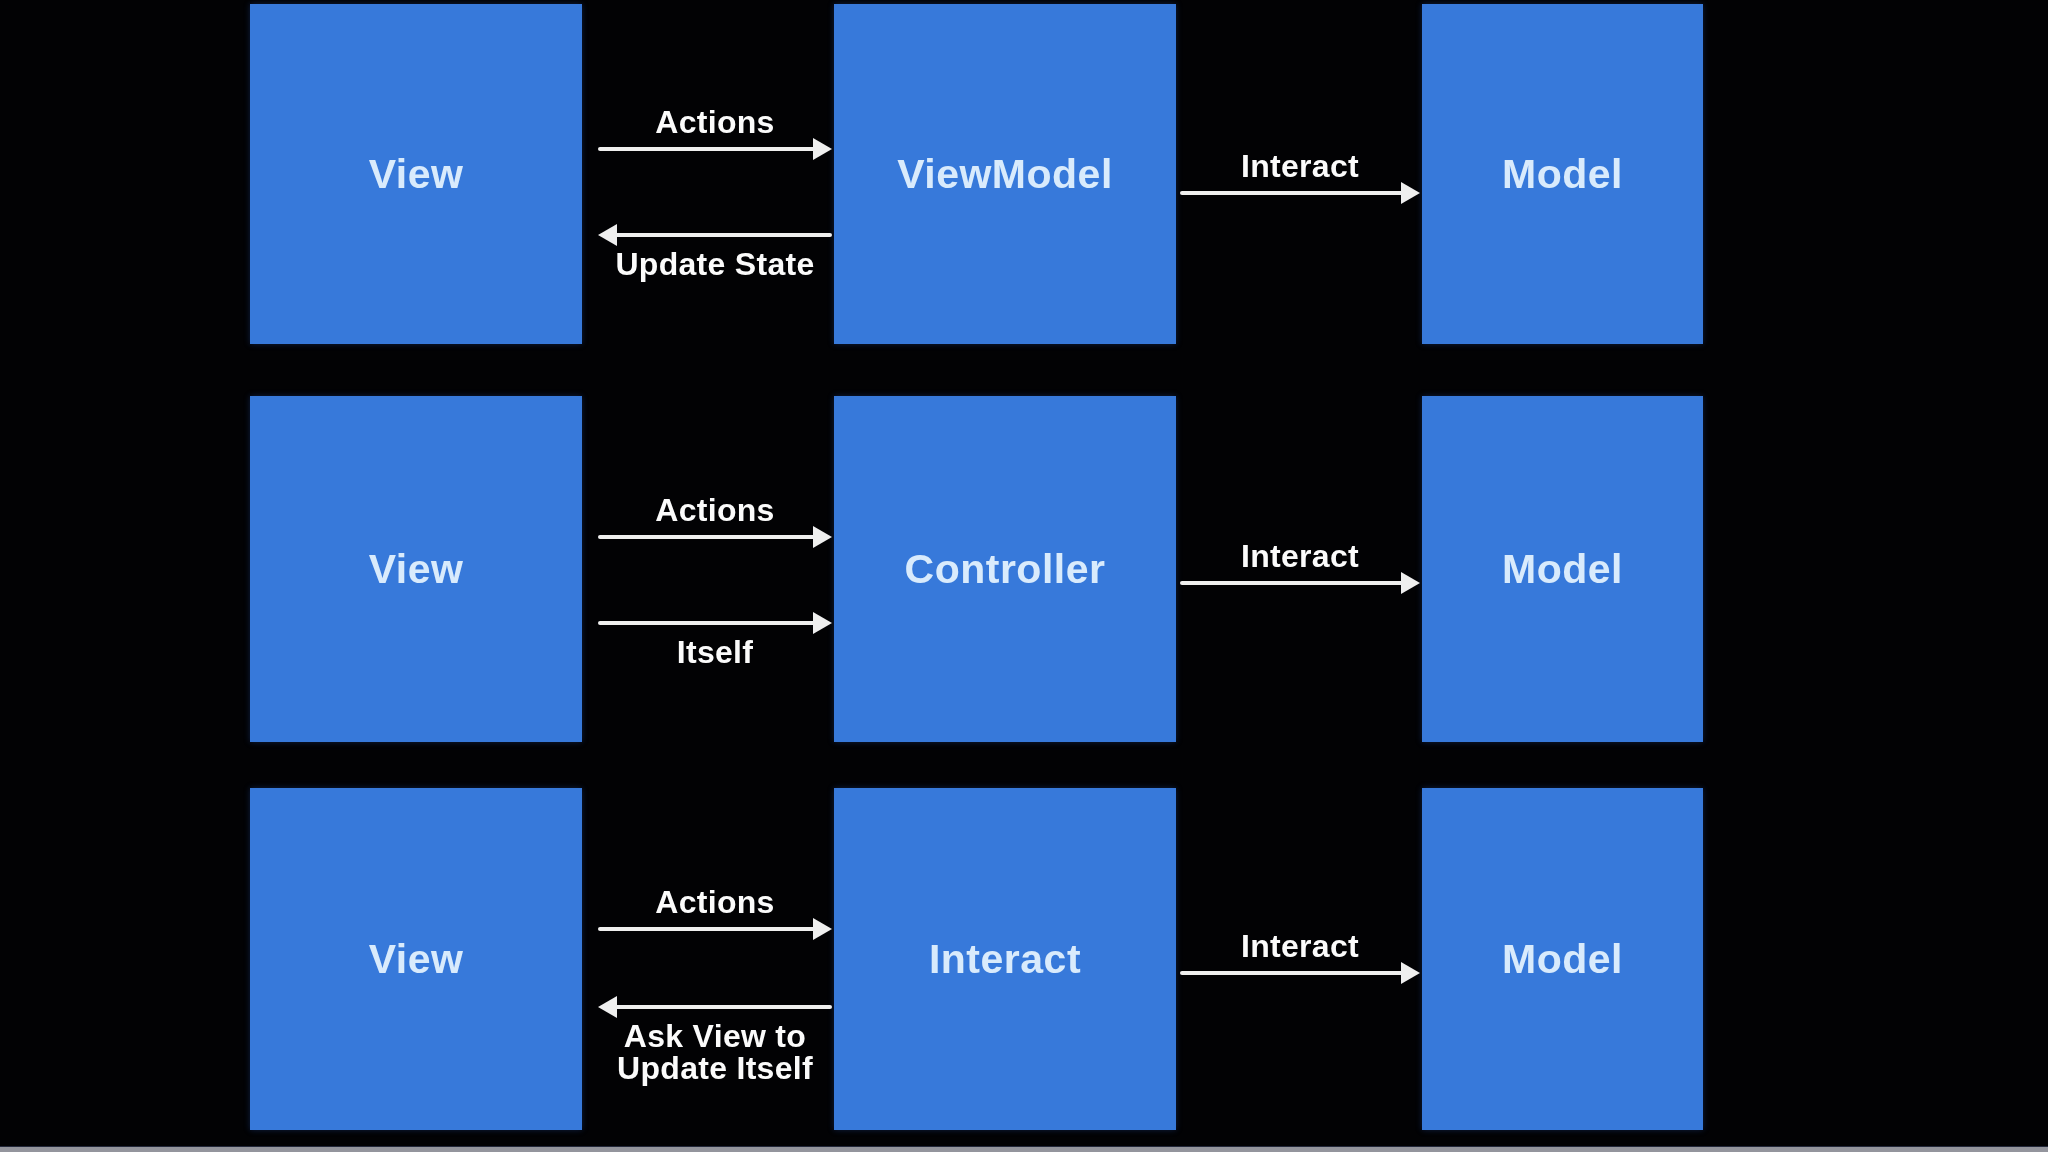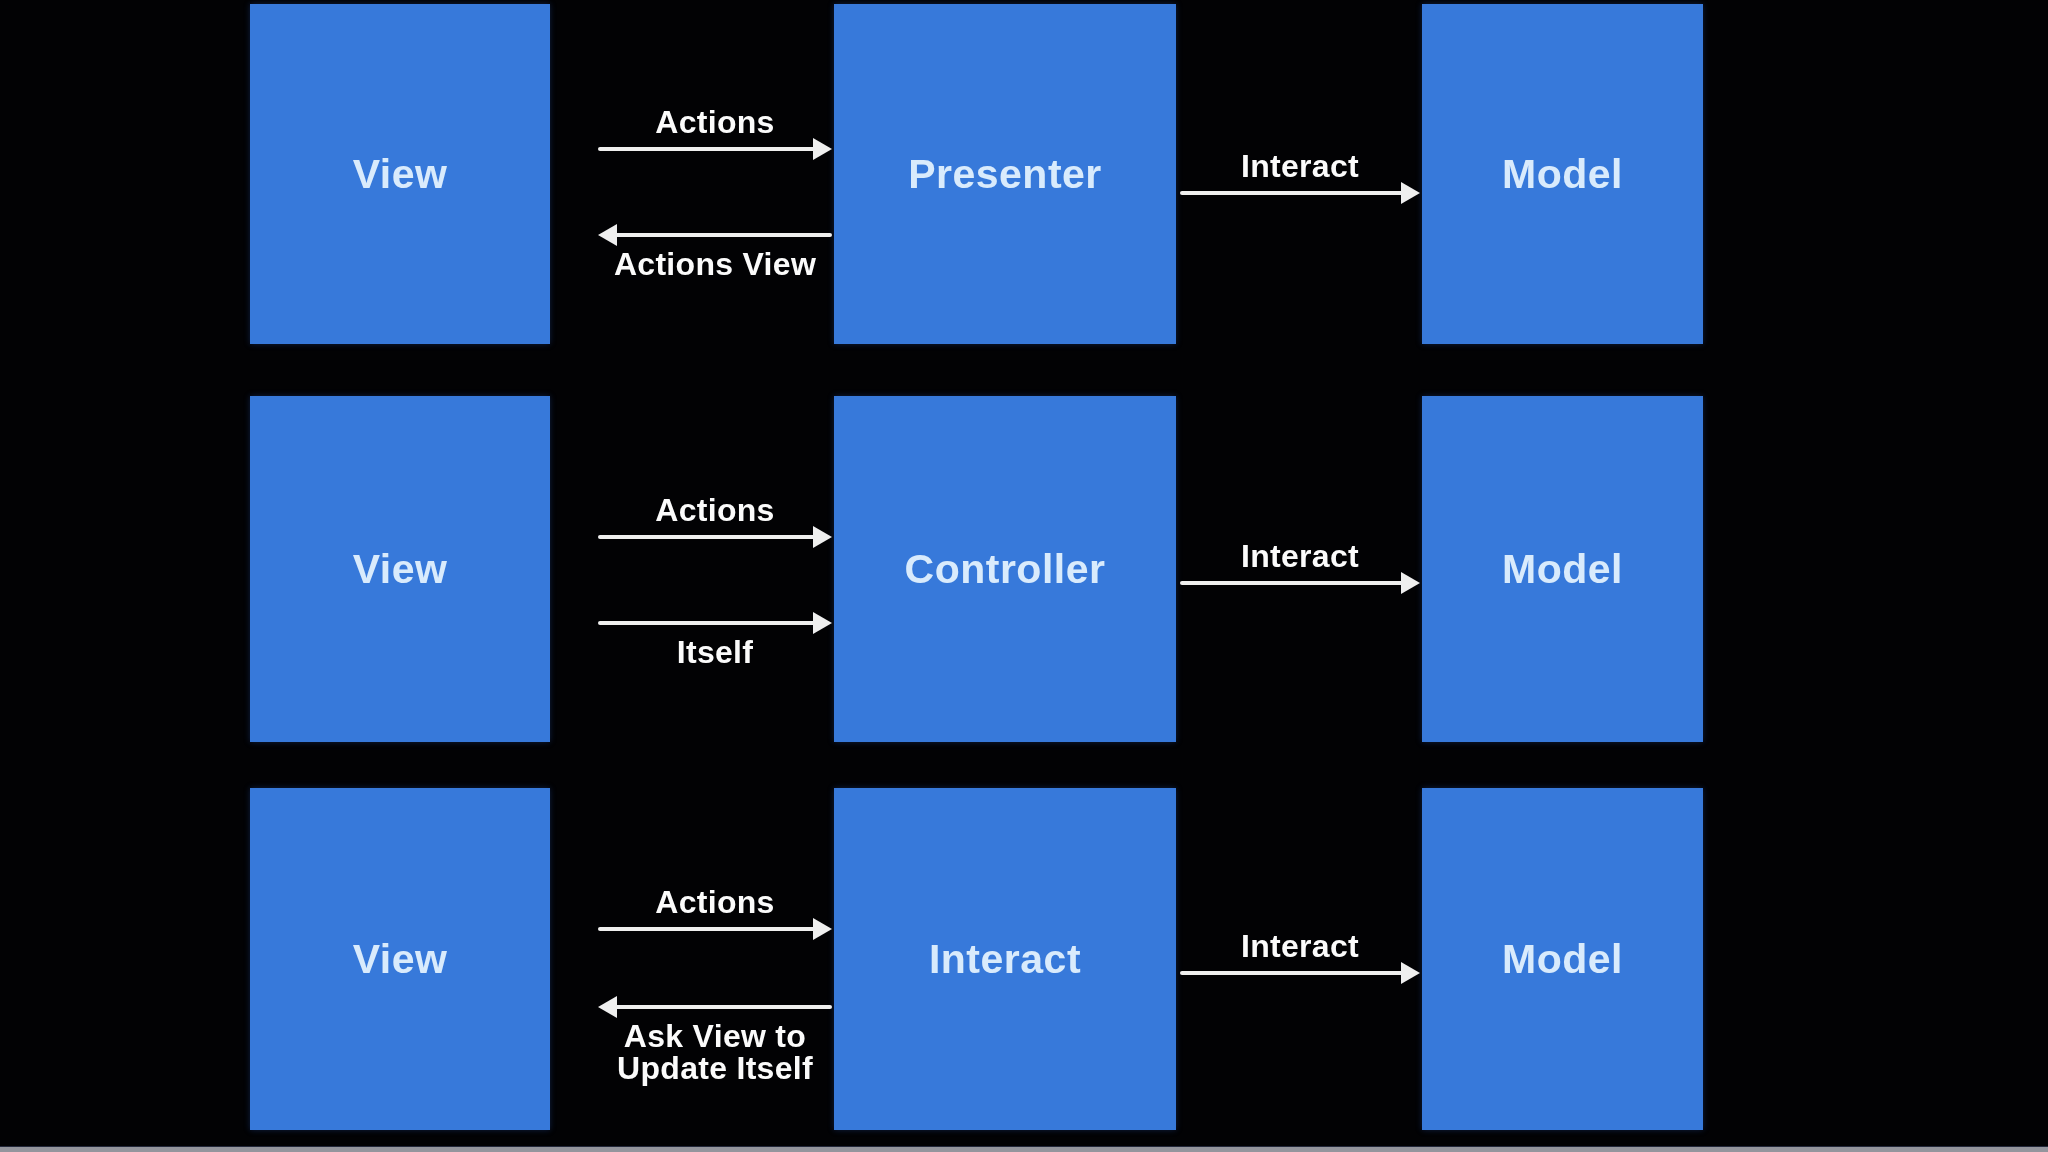--- a/index.html
+++ b/index.html
@@ -9,21 +9,21 @@
     font-family:"Liberation Sans", sans-serif;
   }
   .box{
     position:absolute;background:#3779DA;
     display:flex;align-items:center;justify-content:center;
     box-shadow:0 0 6px rgba(40,90,180,.35);
   }
   .box .box-label{
     color:#D9EBFC;font-size:41px;font-weight:600;letter-spacing:.5px;
   }
-  .c1{left:250px;width:300px}
+  .c1{left:250px;width:332px}
   .c2{left:834px;width:342px}
   .c3{left:1422px;width:281px}
   .r1{top:4px;height:340px}
   .r2{top:396px;height:346px}
   .r3{top:788px;height:342px}
 
   .arrow{position:absolute;height:0;}
   .arrow .line{
     position:absolute;top:-2px;height:4px;background:#EFEFEF;border-radius:2px;
   }
@@ -50,33 +50,33 @@
 </style>
 </head>
 <body>
 
 <div class="stage">
 
   <div class="box c1 r1">
     <span class="box-label">View</span>
   </div>
   <div class="box c2 r1">
-    <span class="box-label">Presenter</span>
+    <span class="box-label">ViewModel</span>
   </div>
   <div class="box c3 r1">
     <span class="box-label">Model</span>
   </div>
 
   <div class="arrow dir-right" style="left:598px;top:149px;width:234px;">
     <div class="lbl above">Actions</div>
     <div class="line"></div>
     <div class="head"></div>
   </div>
   <div class="arrow dir-left" style="left:598px;top:235px;width:234px;">
-    <div class="lbl below">Actions View</div>
+    <div class="lbl below">Update State</div>
     <div class="line"></div>
     <div class="head"></div>
   </div>
   <div class="arrow dir-right" style="left:1180px;top:193px;width:240px;">
     <div class="lbl above">Interact</div>
     <div class="line"></div>
     <div class="head"></div>
   </div>
 
   <div class="box c1 r2">

